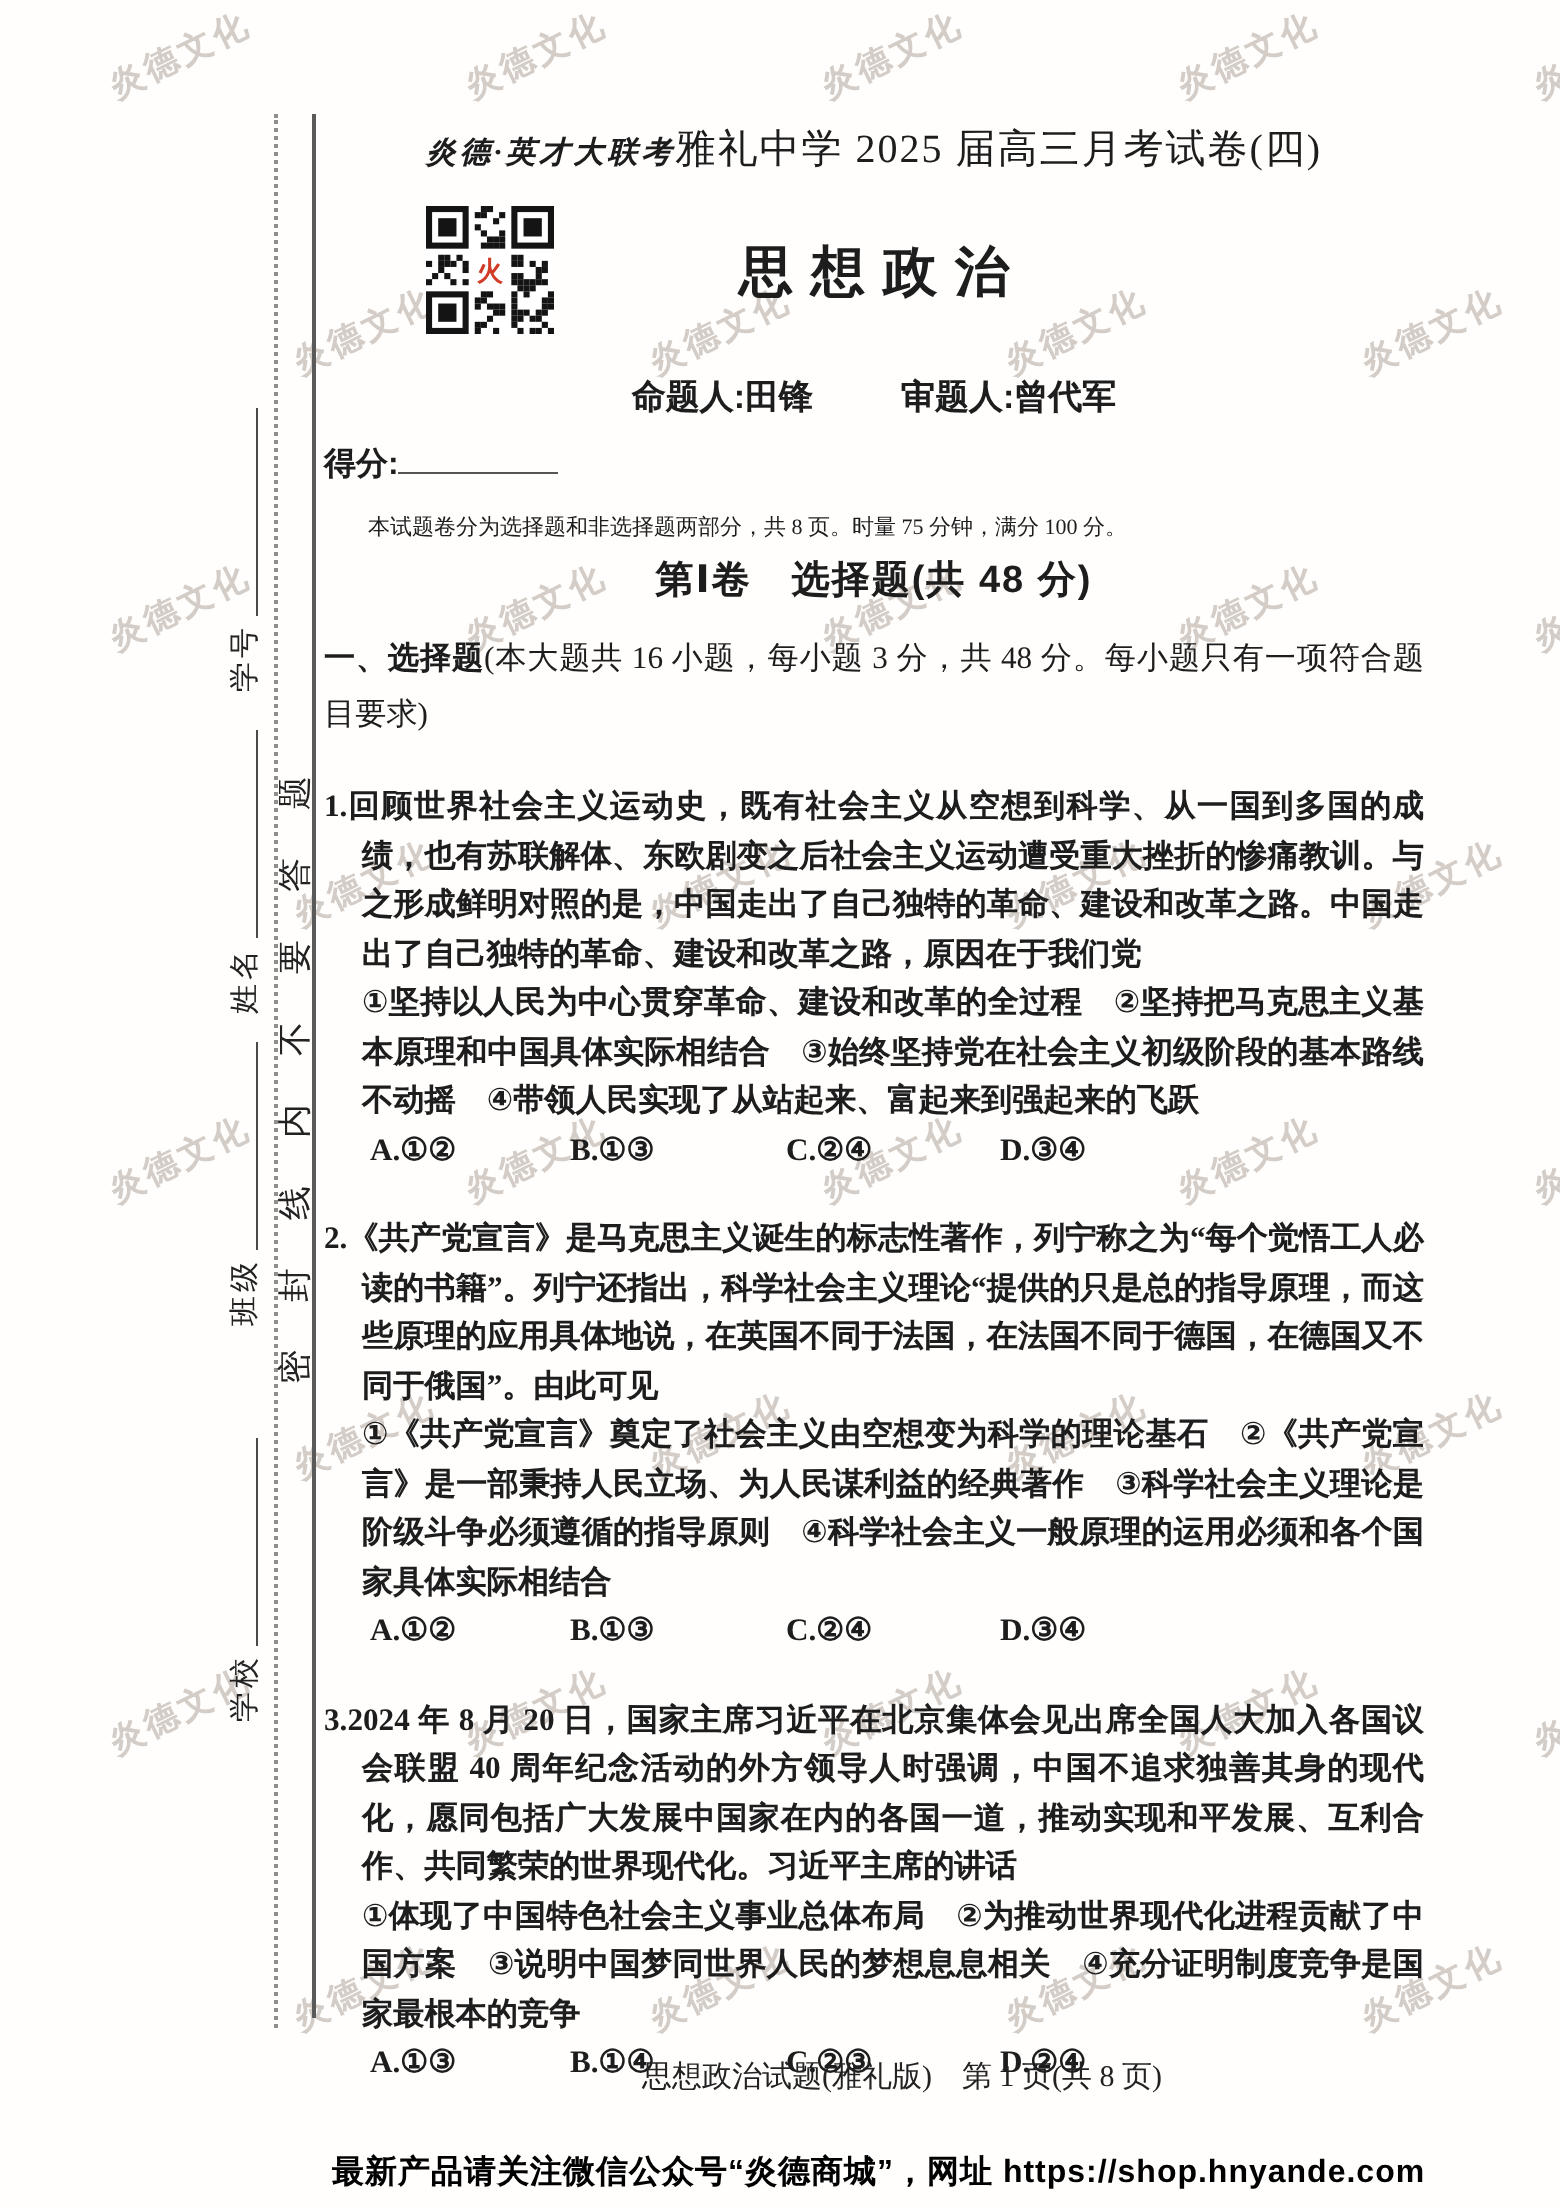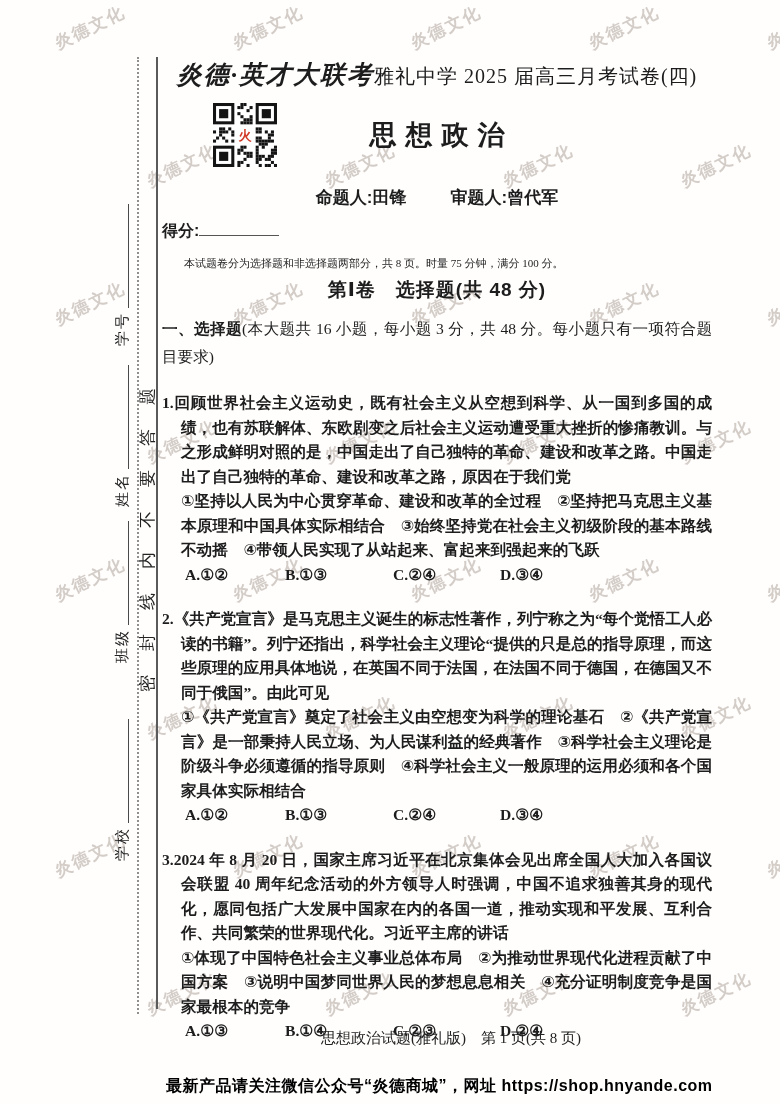--- a/index.html
+++ b/index.html
@@ -36,21 +36,21 @@
     font-size:17px;color:#222;letter-spacing:24px;white-space:nowrap;
   }
   
   .content{position:absolute;left:162px;top:0;width:550px;z-index:3;}
   .header-title{
     margin:62px 0 0;text-align:center;font-size:20px;line-height:26px;
     font-weight:normal;white-space:nowrap;
   }
   .header-title .series{
     font-family:"Liberation Serif","DejaVu Serif",serif;
-    font-weight:bold;font-style:italic;letter-spacing:2px;font-size:25px;
+    font-weight:bold;font-style:italic;letter-spacing:2px;font-size:15px;
   }
   .header-title .rest{font-weight:500;letter-spacing:1px;}
   .qr{position:absolute;left:212px;top:103px;width:66px;height:64px;z-index:3;}
   .subject{
     margin-top:28px;text-align:center;
     font-family:"Liberation Sans","DejaVu Sans",sans-serif;
     font-weight:bold;font-size:27px;line-height:36px;letter-spacing:9px;text-indent:9px;
   }
   .people{
     margin-top:34px;text-align:center;

